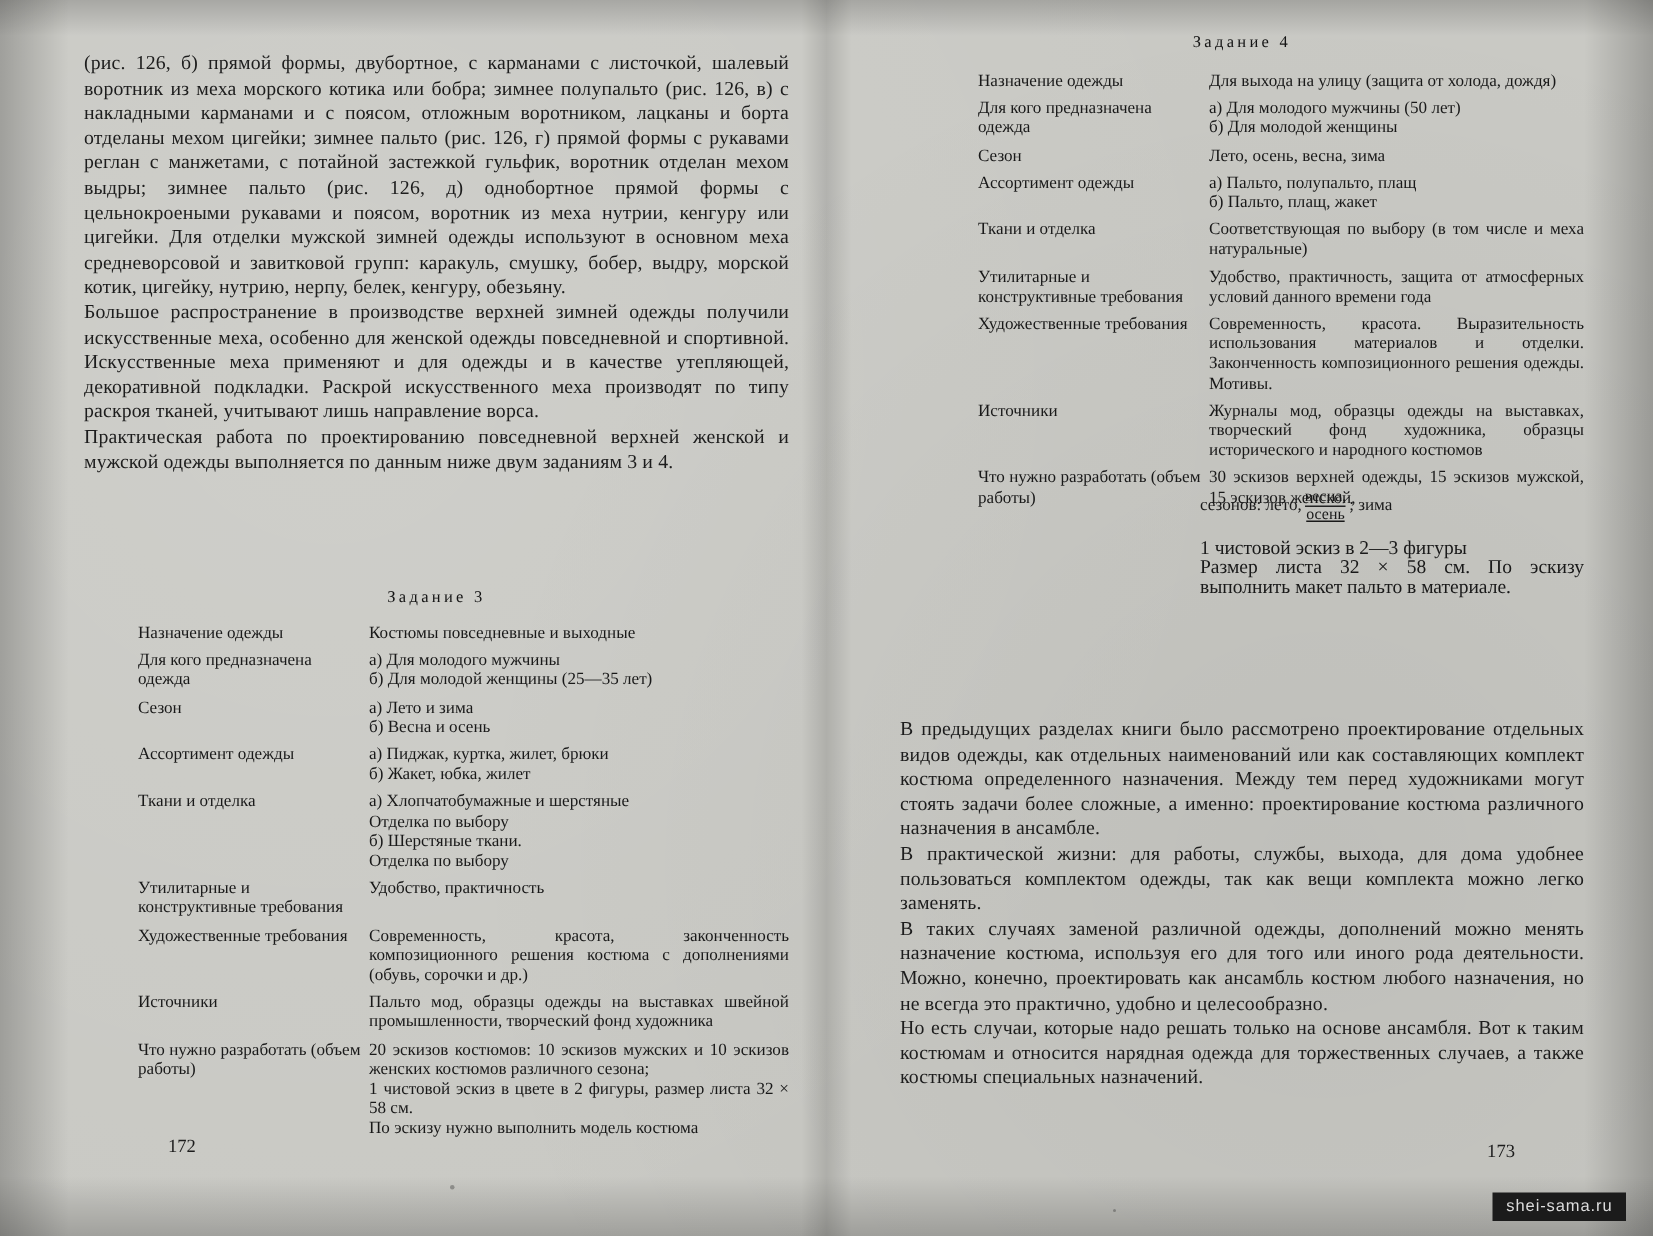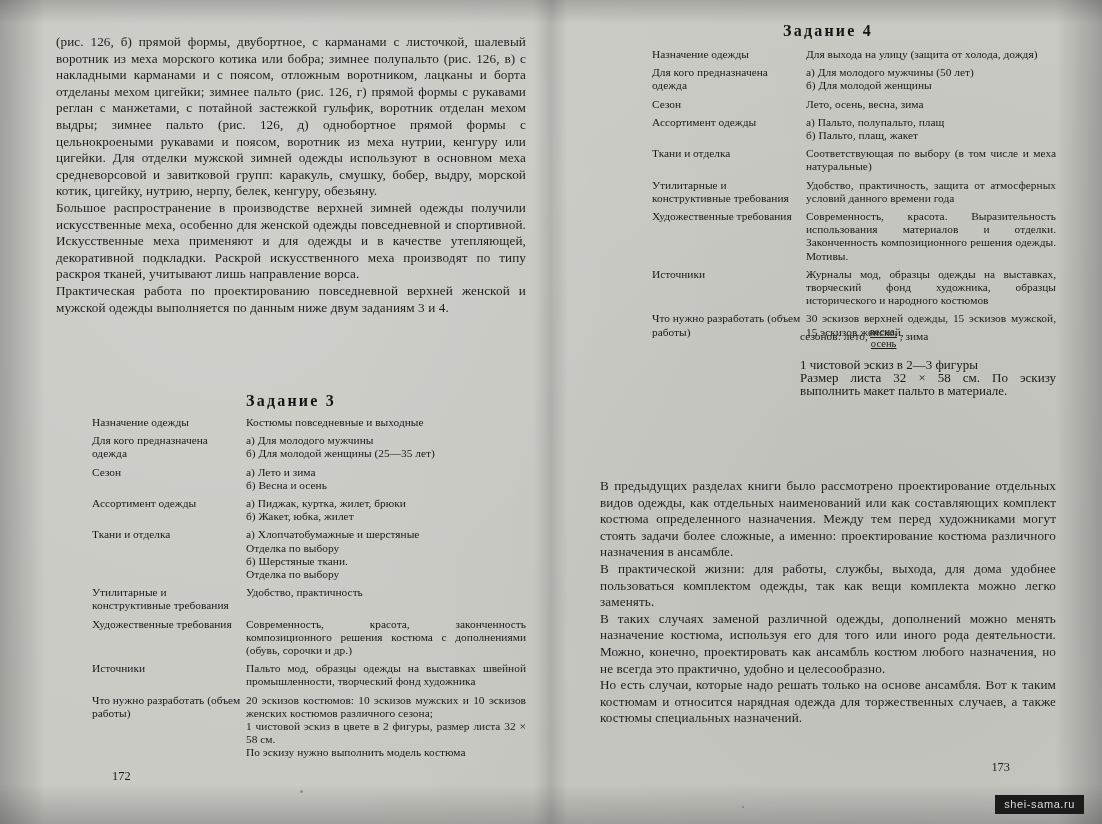--- a/index.html
+++ b/index.html
@@ -67,22 +67,22 @@
     text-align: justify;
     color: #1d1d1d;
     letter-spacing: 0.1px;
     hyphens: manual;
   }
   .body-text p { margin: 0; }
 
   
   .task-title {
     text-align: center;
-    font-weight: bold;
-    font-size: 16px;
+    font-weight: normal;
+    font-size: 11px;
     letter-spacing: 2.2px;
     color: #141414;
   }
   table.task {
     width: 100%;
     border-collapse: collapse;
     font-size: 11.4px;
     line-height: 13.2px;
     color: #191919;
   }
@@ -116,21 +116,21 @@
     line-height: 17px;
     letter-spacing: 0.8px;
     color: #121212;
   }
 
   .folio {
     position: absolute;
     font-size: 12.4px;
     color: #1c1c1c;
   }
-  .folio-left  { left: 56px;  top: 757px; margin-top: 12px; }
+  .folio-left  { left: 56px;  top: 757px; }
   .folio-right { right: 46px; top: 760px; }
 
   .watermark {
     position: absolute;
     right: 18px;
     bottom: 10px;
     background: #1b1b1b;
     color: #dcdcdc;
     font-family: "Liberation Sans", sans-serif;
     font-size: 11px;

